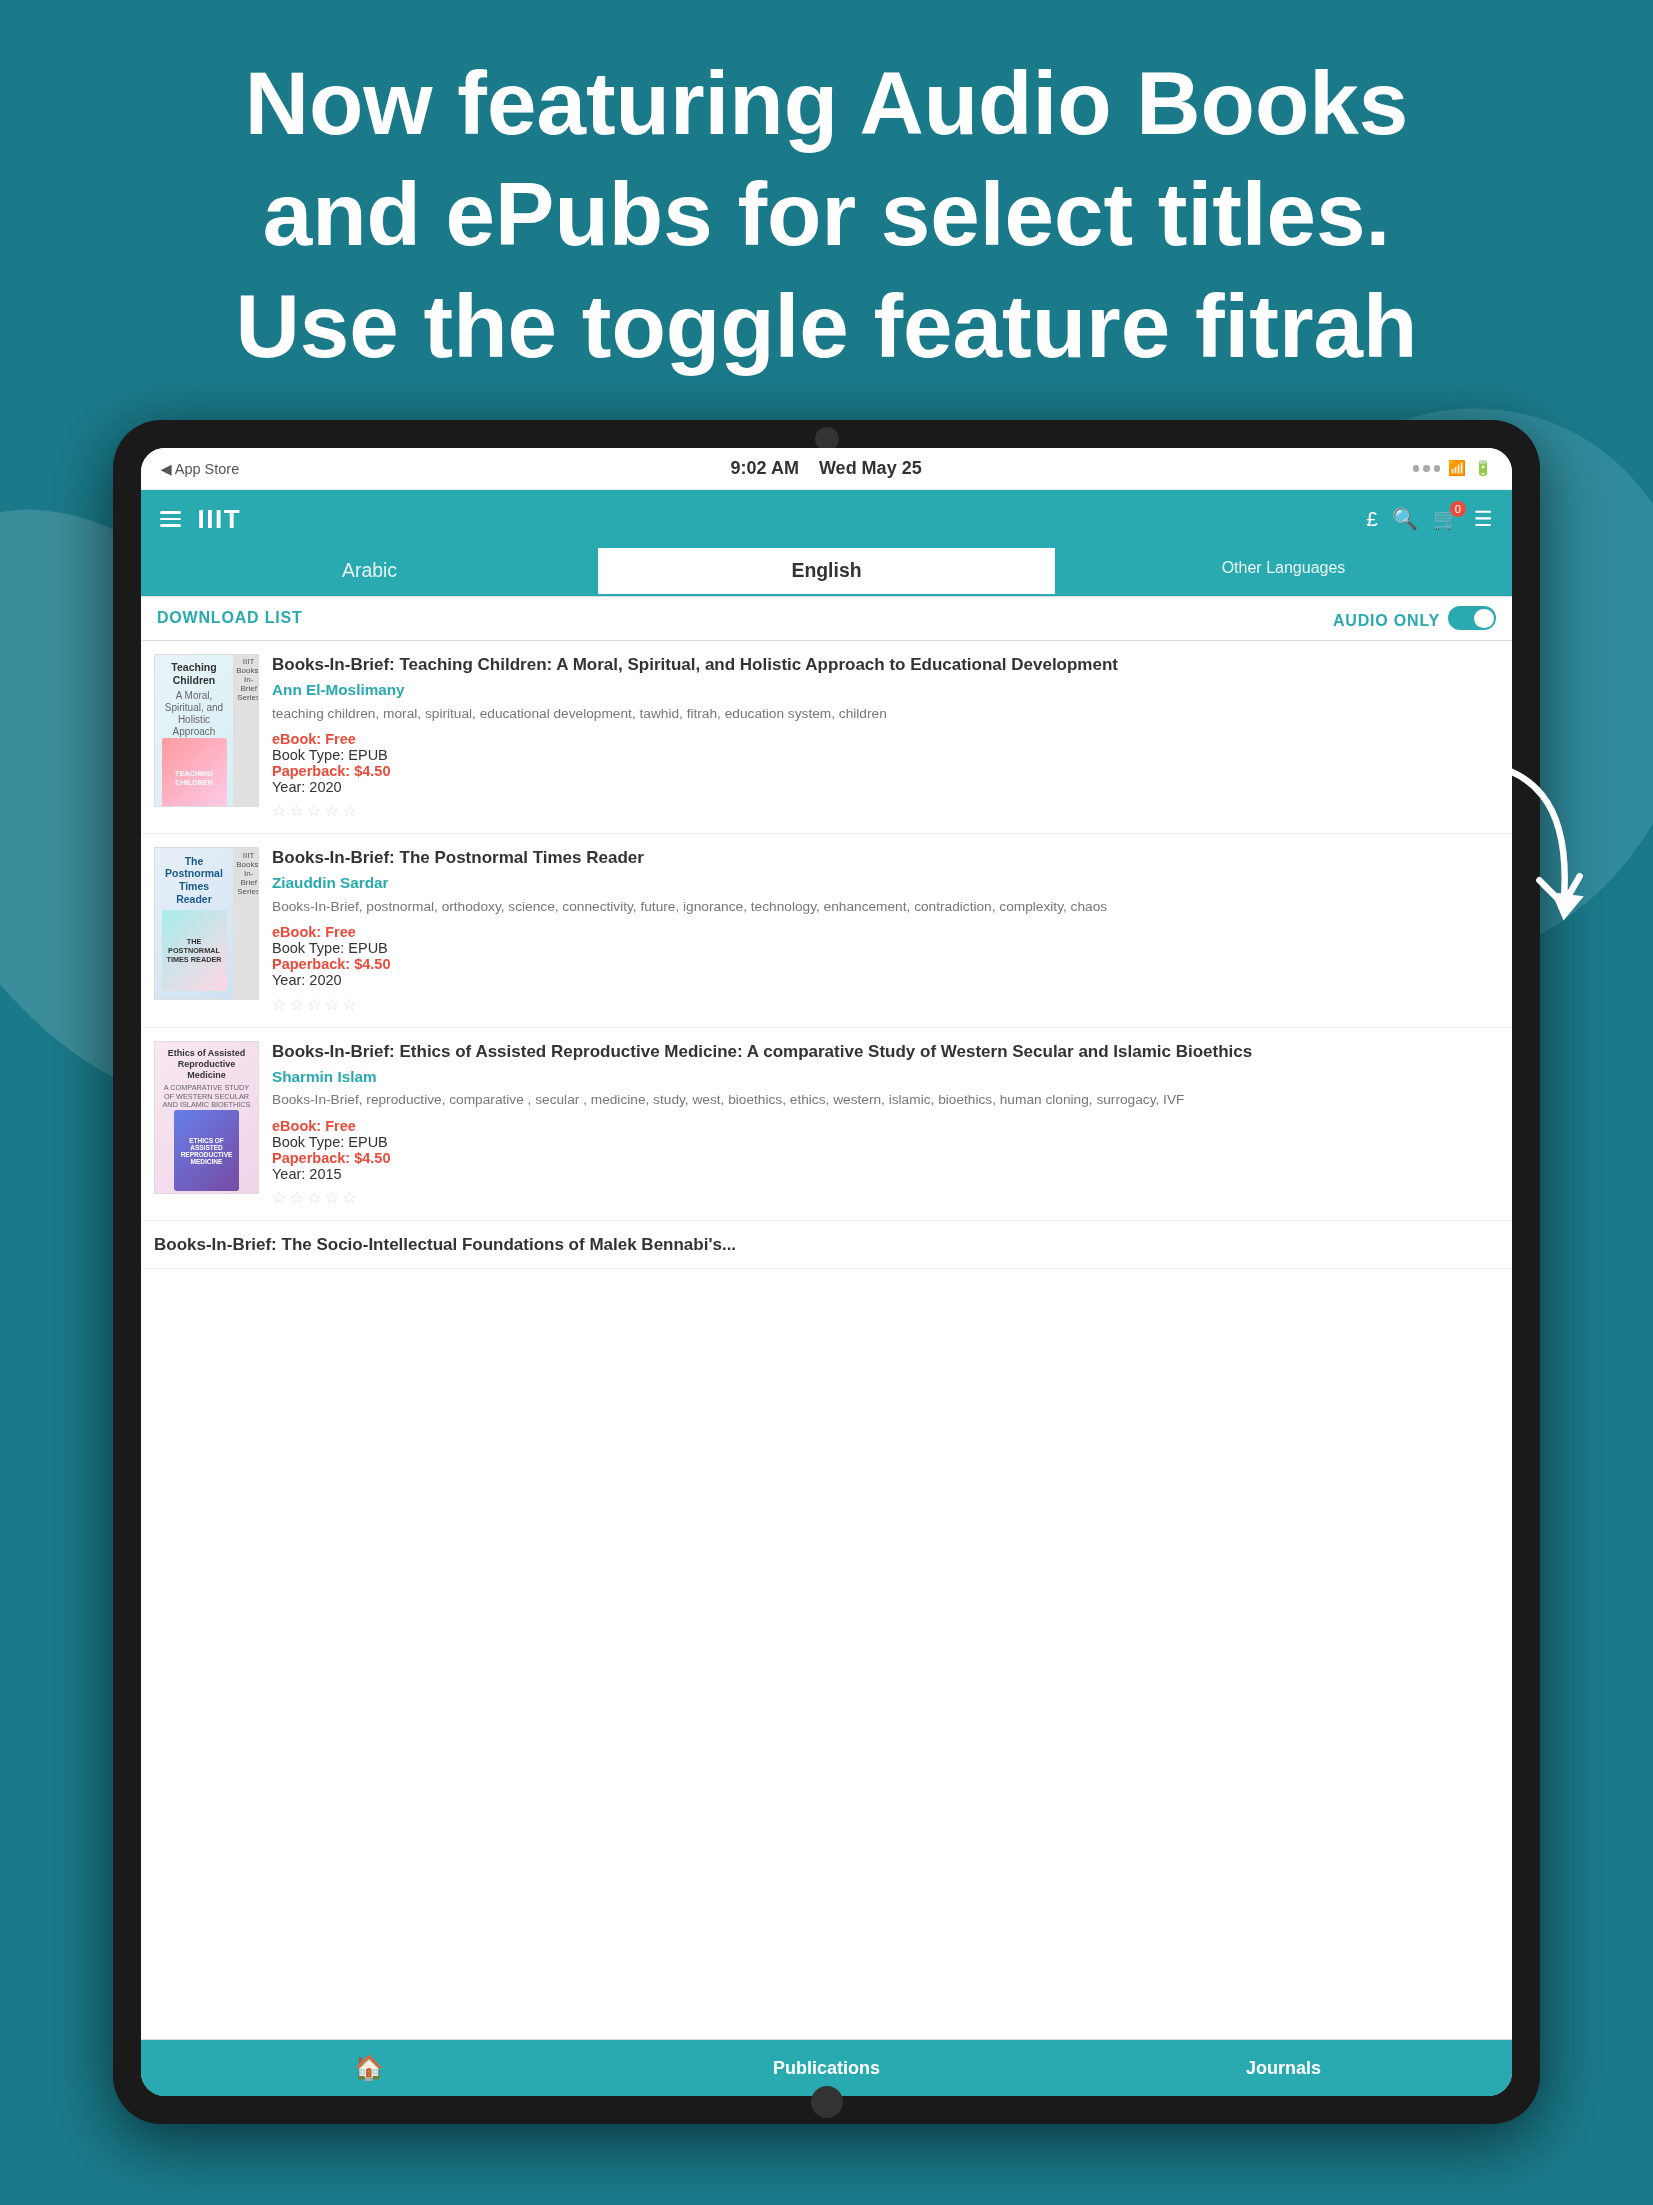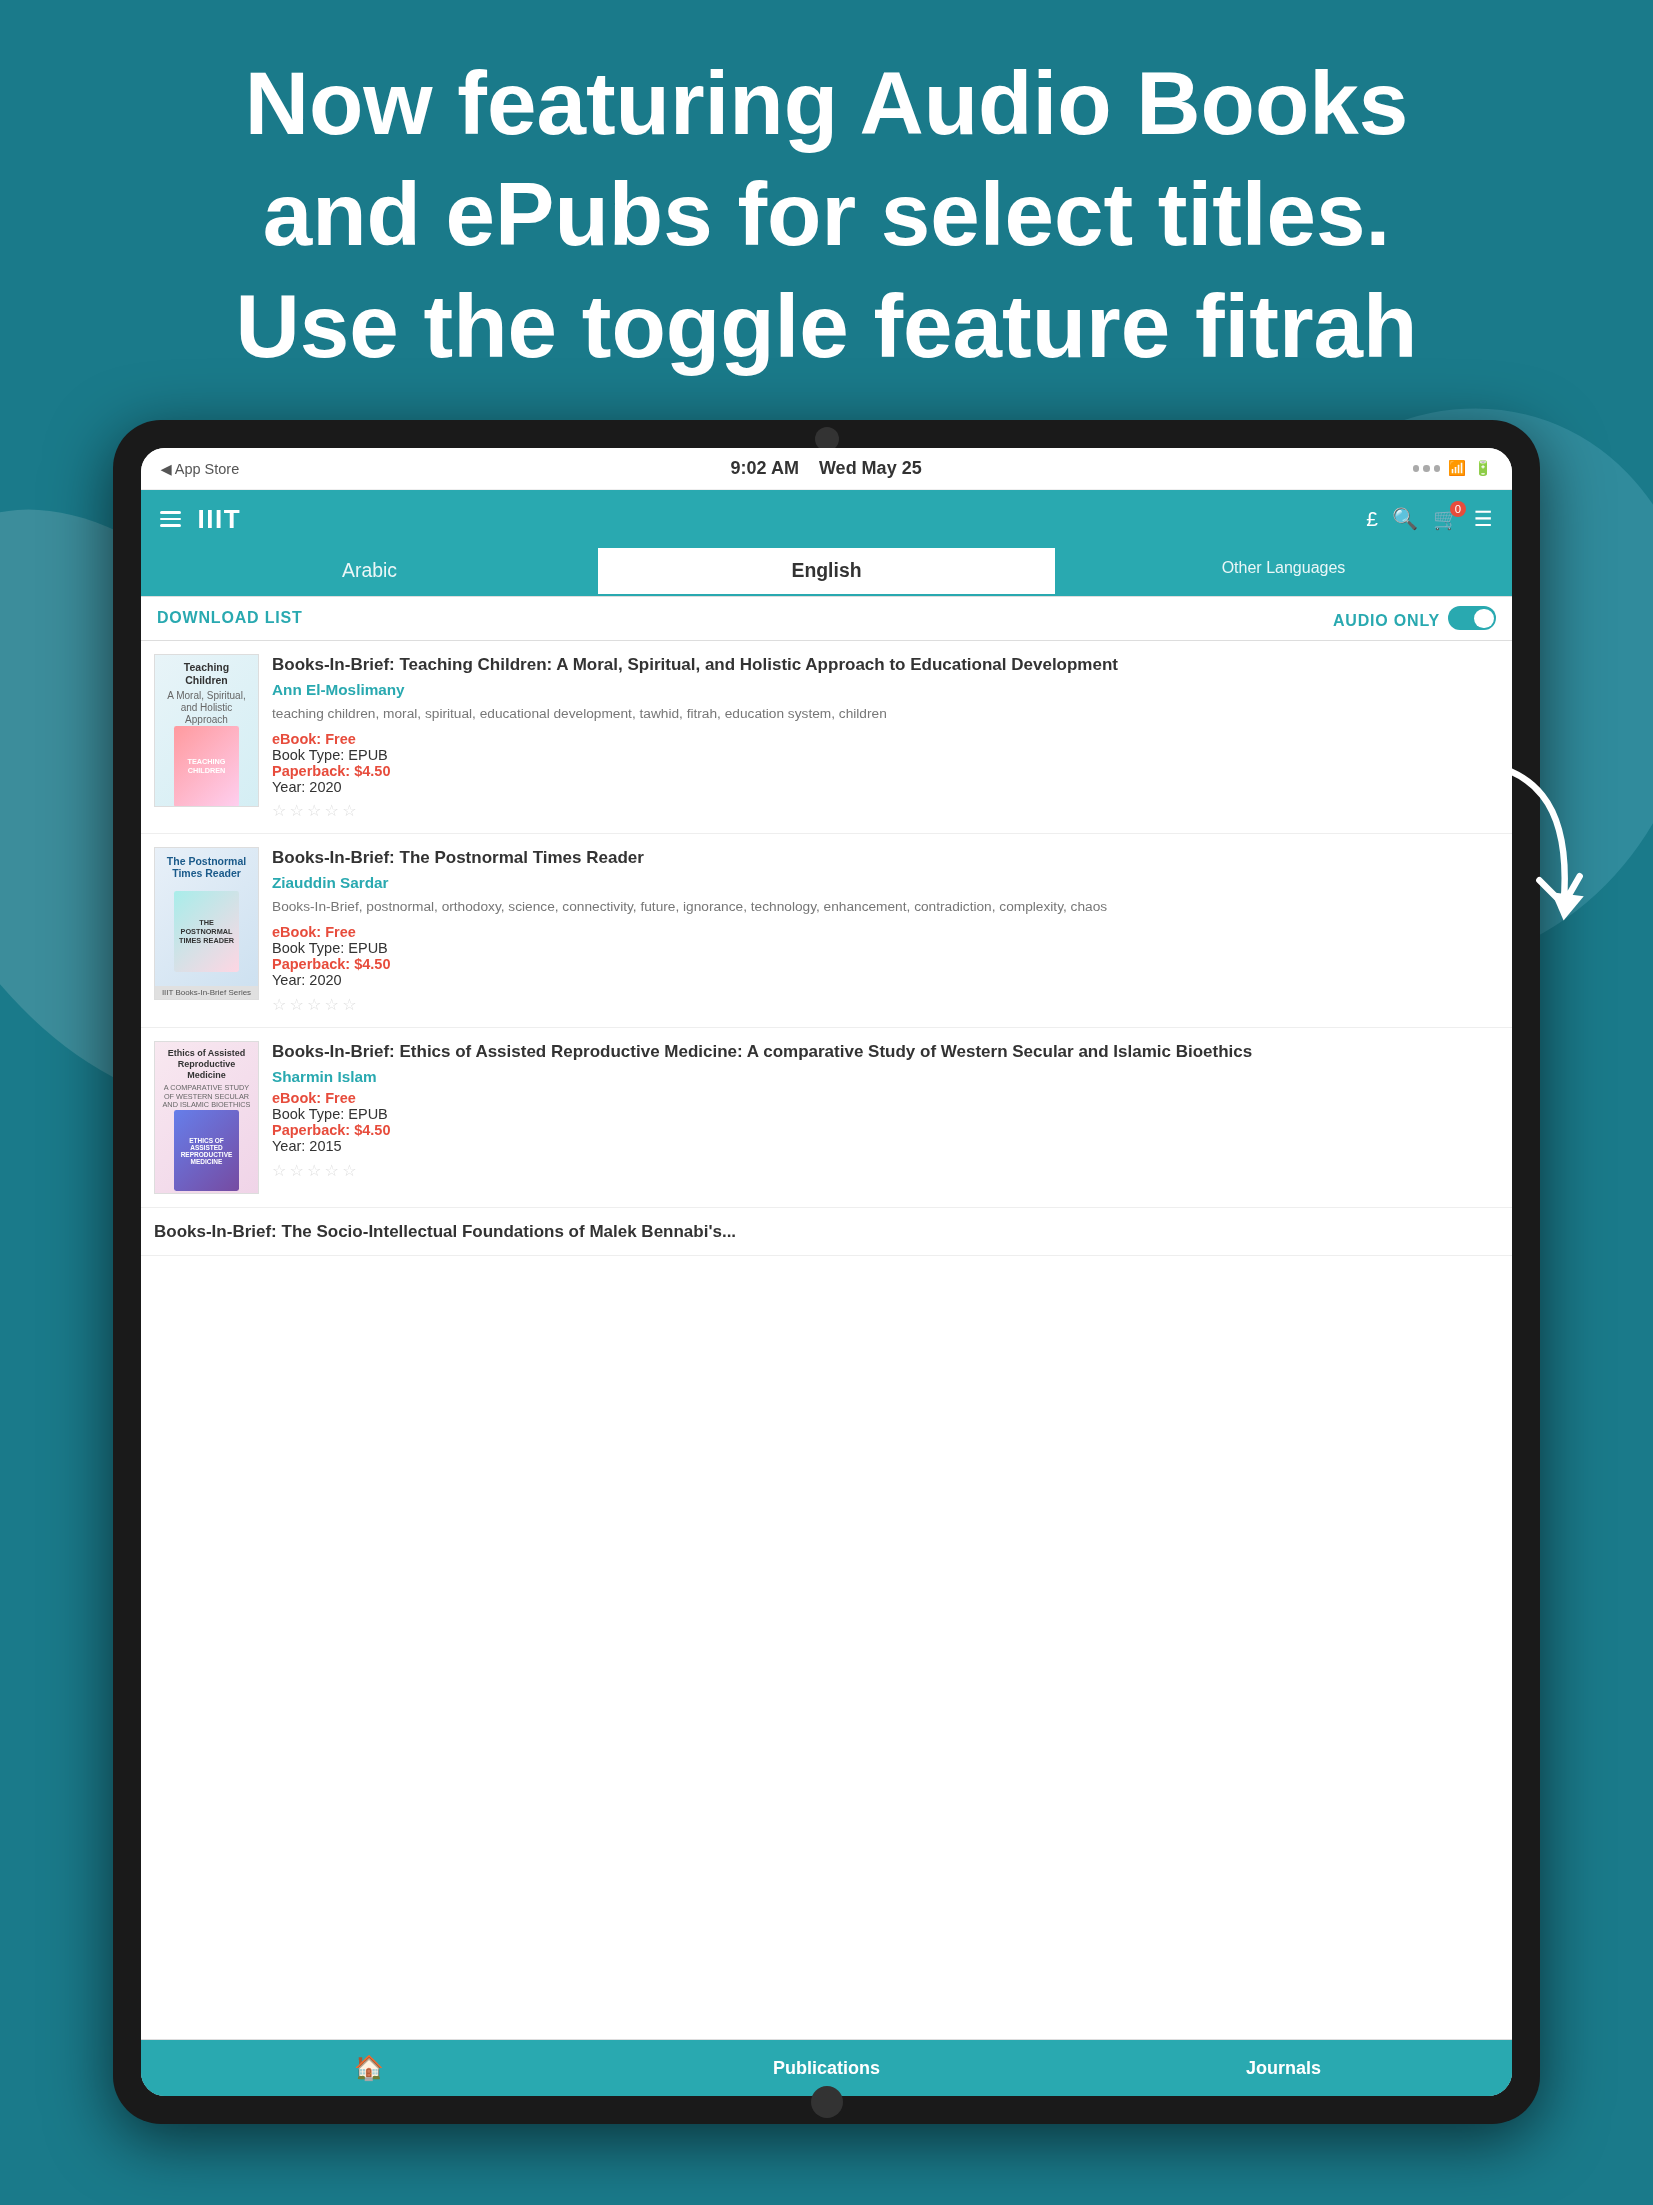--- a/index.html
+++ b/index.html
@@ -287,21 +287,20 @@
       gap: 13px;
     }
 
     .book-cover {
       width: 105px;
       min-width: 105px;
       height: 153px;
       border: 0.8px solid #ddd;
       overflow: hidden;
       display: flex;
-      flex-direction: column;
       background: white;
     }
 
     .book-cover-img {
       flex: 1;
       display: flex;
       flex-direction: column;
       align-items: center;
       justify-content: flex-start;
       padding: 6.5px;
@@ -652,20 +651,21 @@
             <div class="book-cover-subtitle" style="font-size:7.3px;color:#666;">A COMPARATIVE STUDY OF WESTERN SECULAR AND ISLAMIC BIOETHICS</div>
             <div class="book-cover-image-area">
               <div class="book-thumbnail-3" style="font-size:6.5px;">ETHICS OF ASSISTED REPRODUCTIVE MEDICINE</div>
             </div>
           </div>
 
         </div>
         <div class="book-info">
           <div class="book-title">Books-In-Brief: Ethics of Assisted Reproductive Medicine: A comparative Study of Western Secular and Islamic Bioethics</div>
           <div class="book-author">Sharmin Islam</div>
+          <div class="book-tags">Books-In-Brief, reproductive, comparative , secular , medicine, study, west, bioethics, ethics, western, islamic, bioethics, human cloning, surrogacy, IVF</div>
           <div class="book-ebook">eBook: Free</div>
           <div class="book-type">Book Type: EPUB</div>
           <div class="book-paperback">Paperback: $4.50</div>
           <div class="book-year">Year:  2015</div>
           <div class="stars">
             <span class="star">☆</span>
             <span class="star">☆</span>
             <span class="star">☆</span>
             <span class="star">☆</span>
             <span class="star">☆</span>

